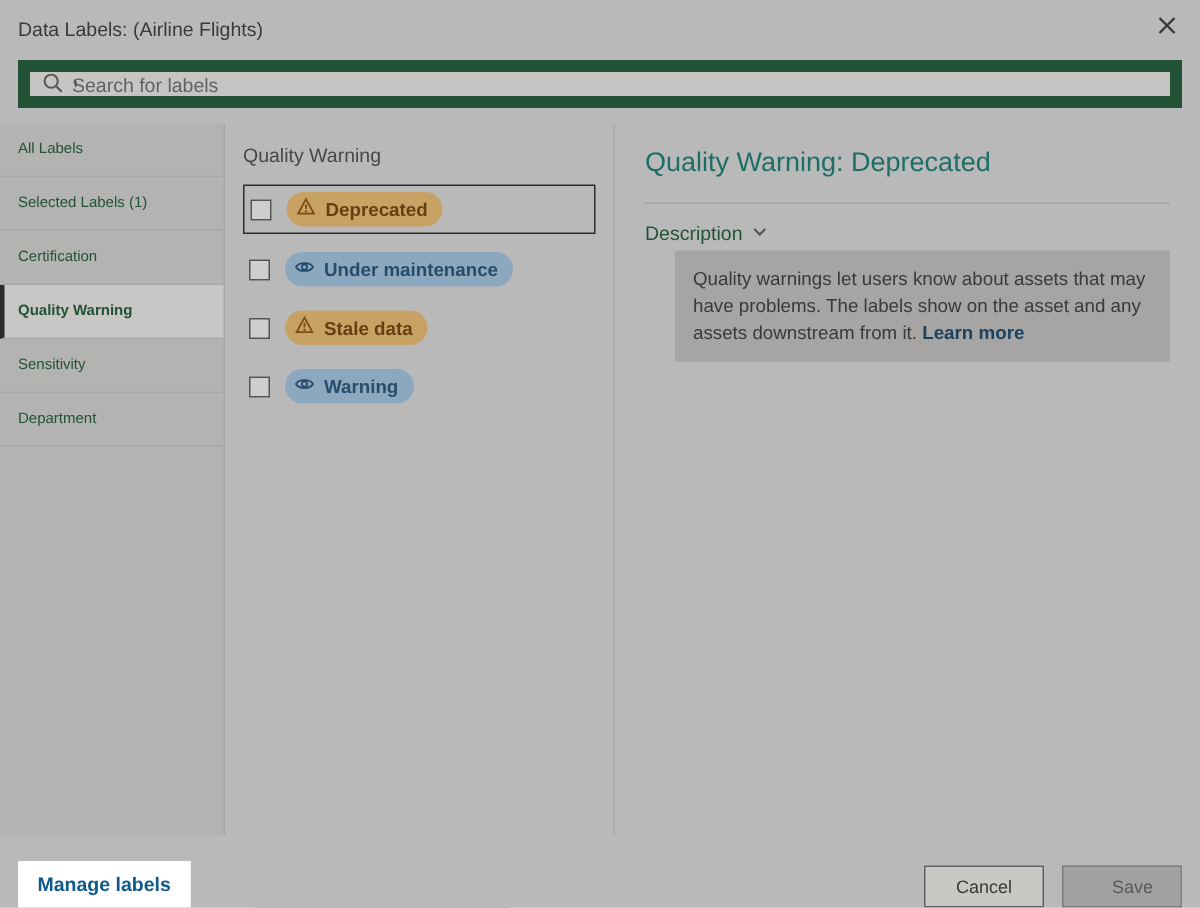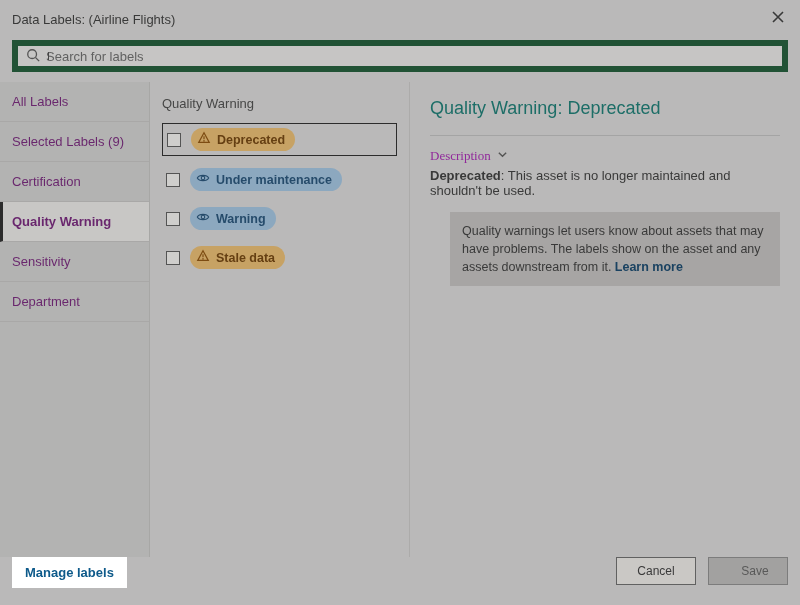--- a/index.html
+++ b/index.html
@@ -41,21 +41,21 @@
     width:20px; height:20px;
     line-height:18px;
     text-align:center;
     cursor:pointer;
   }
   .search-wrap {
     padding: 4px 12px 10px 12px;
   }
   .search {
     position:relative;
-    border:6px solid #14532d;
+    border:8px solid #14532d;
     background:#e7e6e4;
     height:32px;
     display:flex;
     align-items:center;
     padding: 0 8px;
   }
   .search svg { flex:0 0 auto; }
   .search input {
     flex:1; border:none; outline:none;
     background:transparent;
@@ -73,22 +73,22 @@
     overflow:hidden;
   }
   .sidebar {
     width:150px;
     background:#cfcfcd;
     border-right:1px solid #bfbfbd;
     display:flex; flex-direction:column;
   }
   .sidebar-item {
     padding: 12px 12px;
-    font-size:13px;
-    color:#701a75;
+    font-size:10px;
+    color:#14532d;
     border-bottom:1px solid #c2c1bf;
     cursor:pointer;
   }
   .sidebar-item.active {
     background:#e9e8e6;
     font-weight:600;
     border-left:3px solid #222;
     padding-left:9px;
   }
   .middle {
@@ -132,41 +132,40 @@
     padding: 16px 20px;
   }
   .detail-title {
     font-size:18px;
     color:#0f766e;
     margin-bottom:16px;
   }
   .sep { border-top:1px solid #bbb; margin:0 0 12px 0; }
   .desc-head {
     display:flex; align-items:flex-end; gap:6px;
-    font-size:13px; color:#a21caf;
+    font-size:13px; color:#14532d;
     margin-bottom:4px;
-    font-family:Liberation Serif, serif;
   }
   .desc-text {
     font-size:13px; color:#333;
     margin-bottom:14px;
   }
   .desc-text b { font-weight:600; }
   .info-box {
     background:#bfbdbb;
     padding:10px 12px;
     font-size:12.5px;
     color:#333;
     line-height:1.45;
     margin-left:20px;
   }
   .info-box .link { color:#0b3e66; font-weight:600; cursor:pointer; }
   .footer {
     height:48px;
-    display:flex; align-items:flex-start;
+    display:flex; align-items:flex-end;
     padding: 0 12px;
     gap:12px;
   }
   .manage {
     background:#fff;
     color:#0e5a8a;
     font-weight:600;
     padding:7px 12px;
     font-size:13px;
     position:relative;
@@ -214,21 +213,21 @@
           </svg>
       </span>
       <span class="caret"></span>
       <input type="text" placeholder="Search for labels" style="">
     </div>
   </div>
 
   <div class="body">
     <div class="sidebar">
       <div class="sidebar-item">All Labels</div>
-      <div class="sidebar-item">Selected Labels (9)</div>
+      <div class="sidebar-item">Selected Labels (1)</div>
       <div class="sidebar-item">Certification</div>
       <div class="sidebar-item active">Quality Warning</div>
       <div class="sidebar-item">Sensitivity</div>
       <div class="sidebar-item">Department</div>
     </div>
 
     <div class="middle">
       <div class="middle-title">Quality Warning</div>
 
       <div class="label-row selected">
@@ -253,60 +252,57 @@
                 <path d="M1.5 8 C3.5 4 12.5 4 14.5 8 C12.5 12 3.5 12 1.5 8 Z" fill="none" stroke="#1a4a72" stroke-width="1.3"></path>
                 <circle cx="8" cy="8" r="2" fill="none" stroke="#1a4a72" stroke-width="1.3"></circle>
               </svg>
           </span>
           <span>Under maintenance</span>
         </span>
       </div>
 
       <div class="label-row">
         <span class="chk"></span>
-        <span class="pill pill-blue">
-          <span>
-            <svg viewBox="0 0 16 16">
-                <path d="M1.5 8 C3.5 4 12.5 4 14.5 8 C12.5 12 3.5 12 1.5 8 Z" fill="none" stroke="#1a4a72" stroke-width="1.3"></path>
-                <circle cx="8" cy="8" r="2" fill="none" stroke="#1a4a72" stroke-width="1.3"></circle>
-              </svg>
-          </span>
-          <span>Warning</span>
-        </span>
-      </div>
-
-      <div class="label-row">
-        <span class="chk"></span>
         <span class="pill pill-yellow">
           <span>
             <svg viewBox="0 0 16 16">
                 <path d="M8 2 L14 13 H2 Z" fill="none" stroke="#8a4b00" stroke-width="1.4"></path>
                 <line x1="8" y1="6" x2="8" y2="9.5" stroke="#8a4b00" stroke-width="1.4"></line>
                 <circle cx="8" cy="11.3" r="0.9" fill="#8a4b00"></circle>
               </svg>
           </span>
           <span>Stale data</span>
         </span>
       </div>
+
+      <div class="label-row">
+        <span class="chk"></span>
+        <span class="pill pill-blue">
+          <span>
+            <svg viewBox="0 0 16 16">
+                <path d="M1.5 8 C3.5 4 12.5 4 14.5 8 C12.5 12 3.5 12 1.5 8 Z" fill="none" stroke="#1a4a72" stroke-width="1.3"></path>
+                <circle cx="8" cy="8" r="2" fill="none" stroke="#1a4a72" stroke-width="1.3"></circle>
+              </svg>
+          </span>
+          <span>Warning</span>
+        </span>
+      </div>
     </div>
 
     <div class="detail">
       <div class="detail-title">Quality Warning: Deprecated</div>
       <div class="sep"></div>
       <div class="desc-head">
         <span>Description</span>
         <span>
           <svg width="11" height="11" viewBox="0 0 12 12">
               <path d="M2 4 L6 8 L10 4" fill="none" stroke="#555" stroke-width="1.5"></path>
             </svg>
         </span>
       </div>
-      <div class="desc-text">
-        <b>Deprecated</b><span>: This asset is no longer maintained and shouldn't be used.</span>
-      </div>
       <div class="info-box">
         <span>Quality warnings let users know about assets that may have problems. The labels show on the asset and any assets downstream from it. </span><span class="link">Learn more</span>
       </div>
     </div>
   </div>
 
   <div class="footer">
     <span class="manage">Manage labels</span>
     <span class="spacer"></span>
     <span class="btn">Cancel</span>

